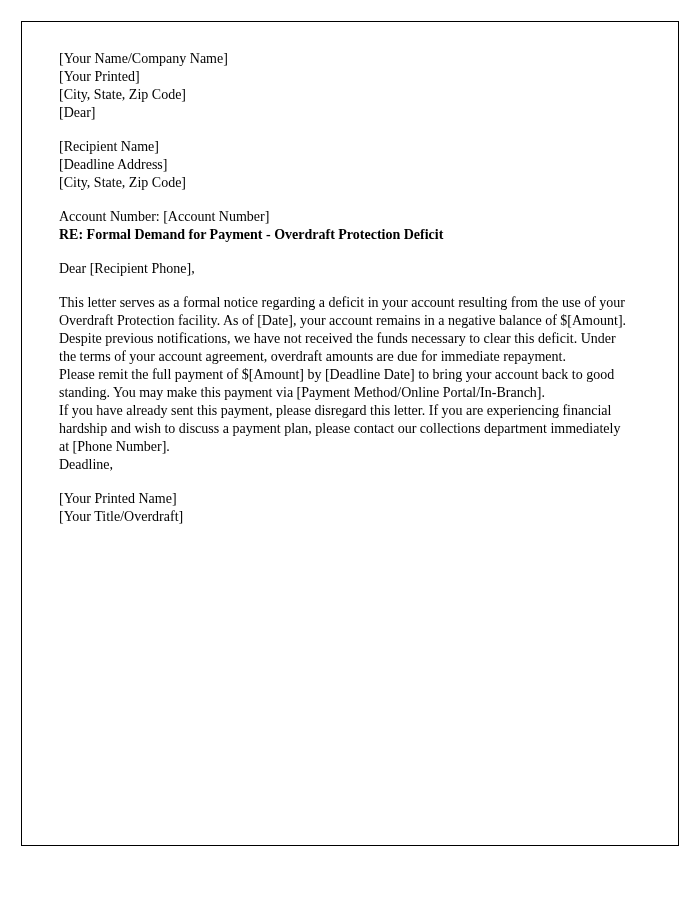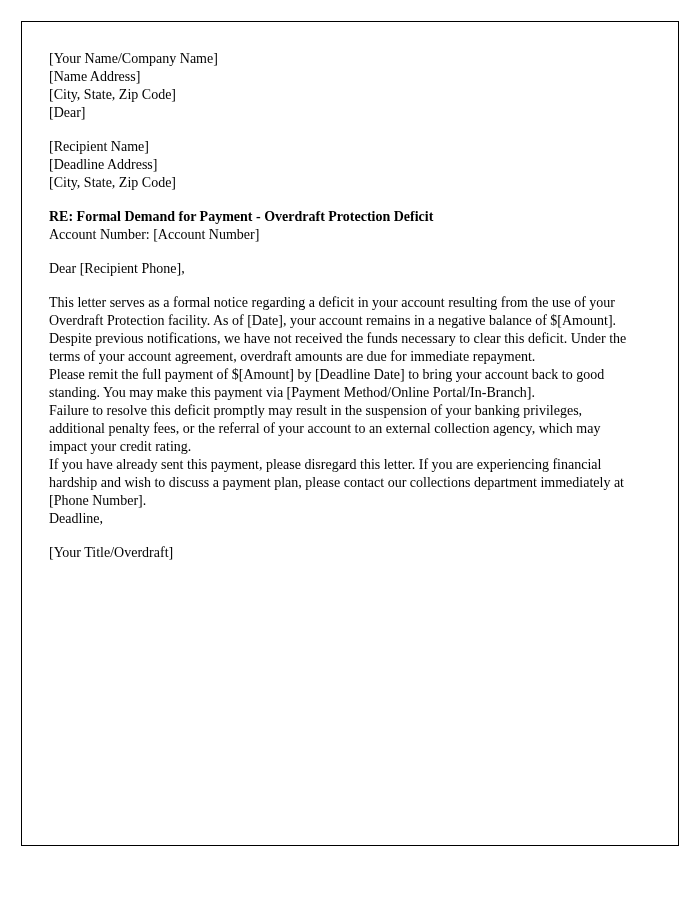--- a/index.html
+++ b/index.html
@@ -17,21 +17,21 @@
     overflow: hidden;
   }
   .letter-frame {
     position: absolute;
     left: 21px;
     top: 21px;
     width: 658px;
     height: 825px;
     box-sizing: border-box;
     border: 1px solid #000000;
-    padding: 28px 45px 0 27px;
+    padding: 28px 45px 0 37px;
     background: #ffffff;
   }
   .block {
     margin: 0 0 16px 0;
   }
   .line, .para {
     margin: 0;
     font-size: 14px;
     line-height: 18px;
     white-space: normal;
@@ -41,48 +41,48 @@
   }
 </style>
 </head>
 <body>
 
 <div class="canvas">
   <div class="letter-frame">
 
     <div class="block">
       <div class="line">[Your Name/Company Name]</div>
-      <div class="line">[Name Address]</div>
+      <div class="line">[Your Printed]</div>
       <div class="line">[City, State, Zip Code]</div>
       <div class="line">[Dear]</div>
     </div>
 
     <div class="block">
       <div class="line">[Recipient Name]</div>
       <div class="line">[Deadline Address]</div>
       <div class="line">[City, State, Zip Code]</div>
     </div>
 
     <div class="block">
+      <div class="line">Account Number: [Account Number]</div>
       <div class="line subject">RE: Formal Demand for Payment - Overdraft Protection Deficit</div>
-      <div class="line">Account Number: [Account Number]</div>
     </div>
 
     <div class="block">
       <div class="line">Dear [Recipient Phone],</div>
     </div>
 
     <p class="block para">This letter serves as a formal notice regarding a deficit in your account resulting from the use of your Overdraft Protection facility. As of [Date], your account remains in a negative balance of $[Amount].</p>
     <p class="block para">Despite previous notifications, we have not received the funds necessary to clear this deficit. Under the terms of your account agreement, overdraft amounts are due for immediate repayment.</p>
     <p class="block para">Please remit the full payment of $[Amount] by [Deadline Date] to bring your account back to good standing. You may make this payment via [Payment Method/Online Portal/In-Branch].</p>
-    <p class="block para">Failure to resolve this deficit promptly may result in the suspension of your banking privileges, additional penalty fees, or the referral of your account to an external collection agency, which may impact your credit rating.</p>
     <p class="block para">If you have already sent this payment, please disregard this letter. If you are experiencing financial hardship and wish to discuss a payment plan, please contact our collections department immediately at [Phone Number].</p>
 
     <div class="block">
       <div class="line">Deadline,</div>
     </div>
 
     <div class="block">
+      <div class="line">[Your Printed Name]</div>
       <div class="line">[Your Title/Overdraft]</div>
     </div>
 
   </div>
 </div>
 
 </body></html>

